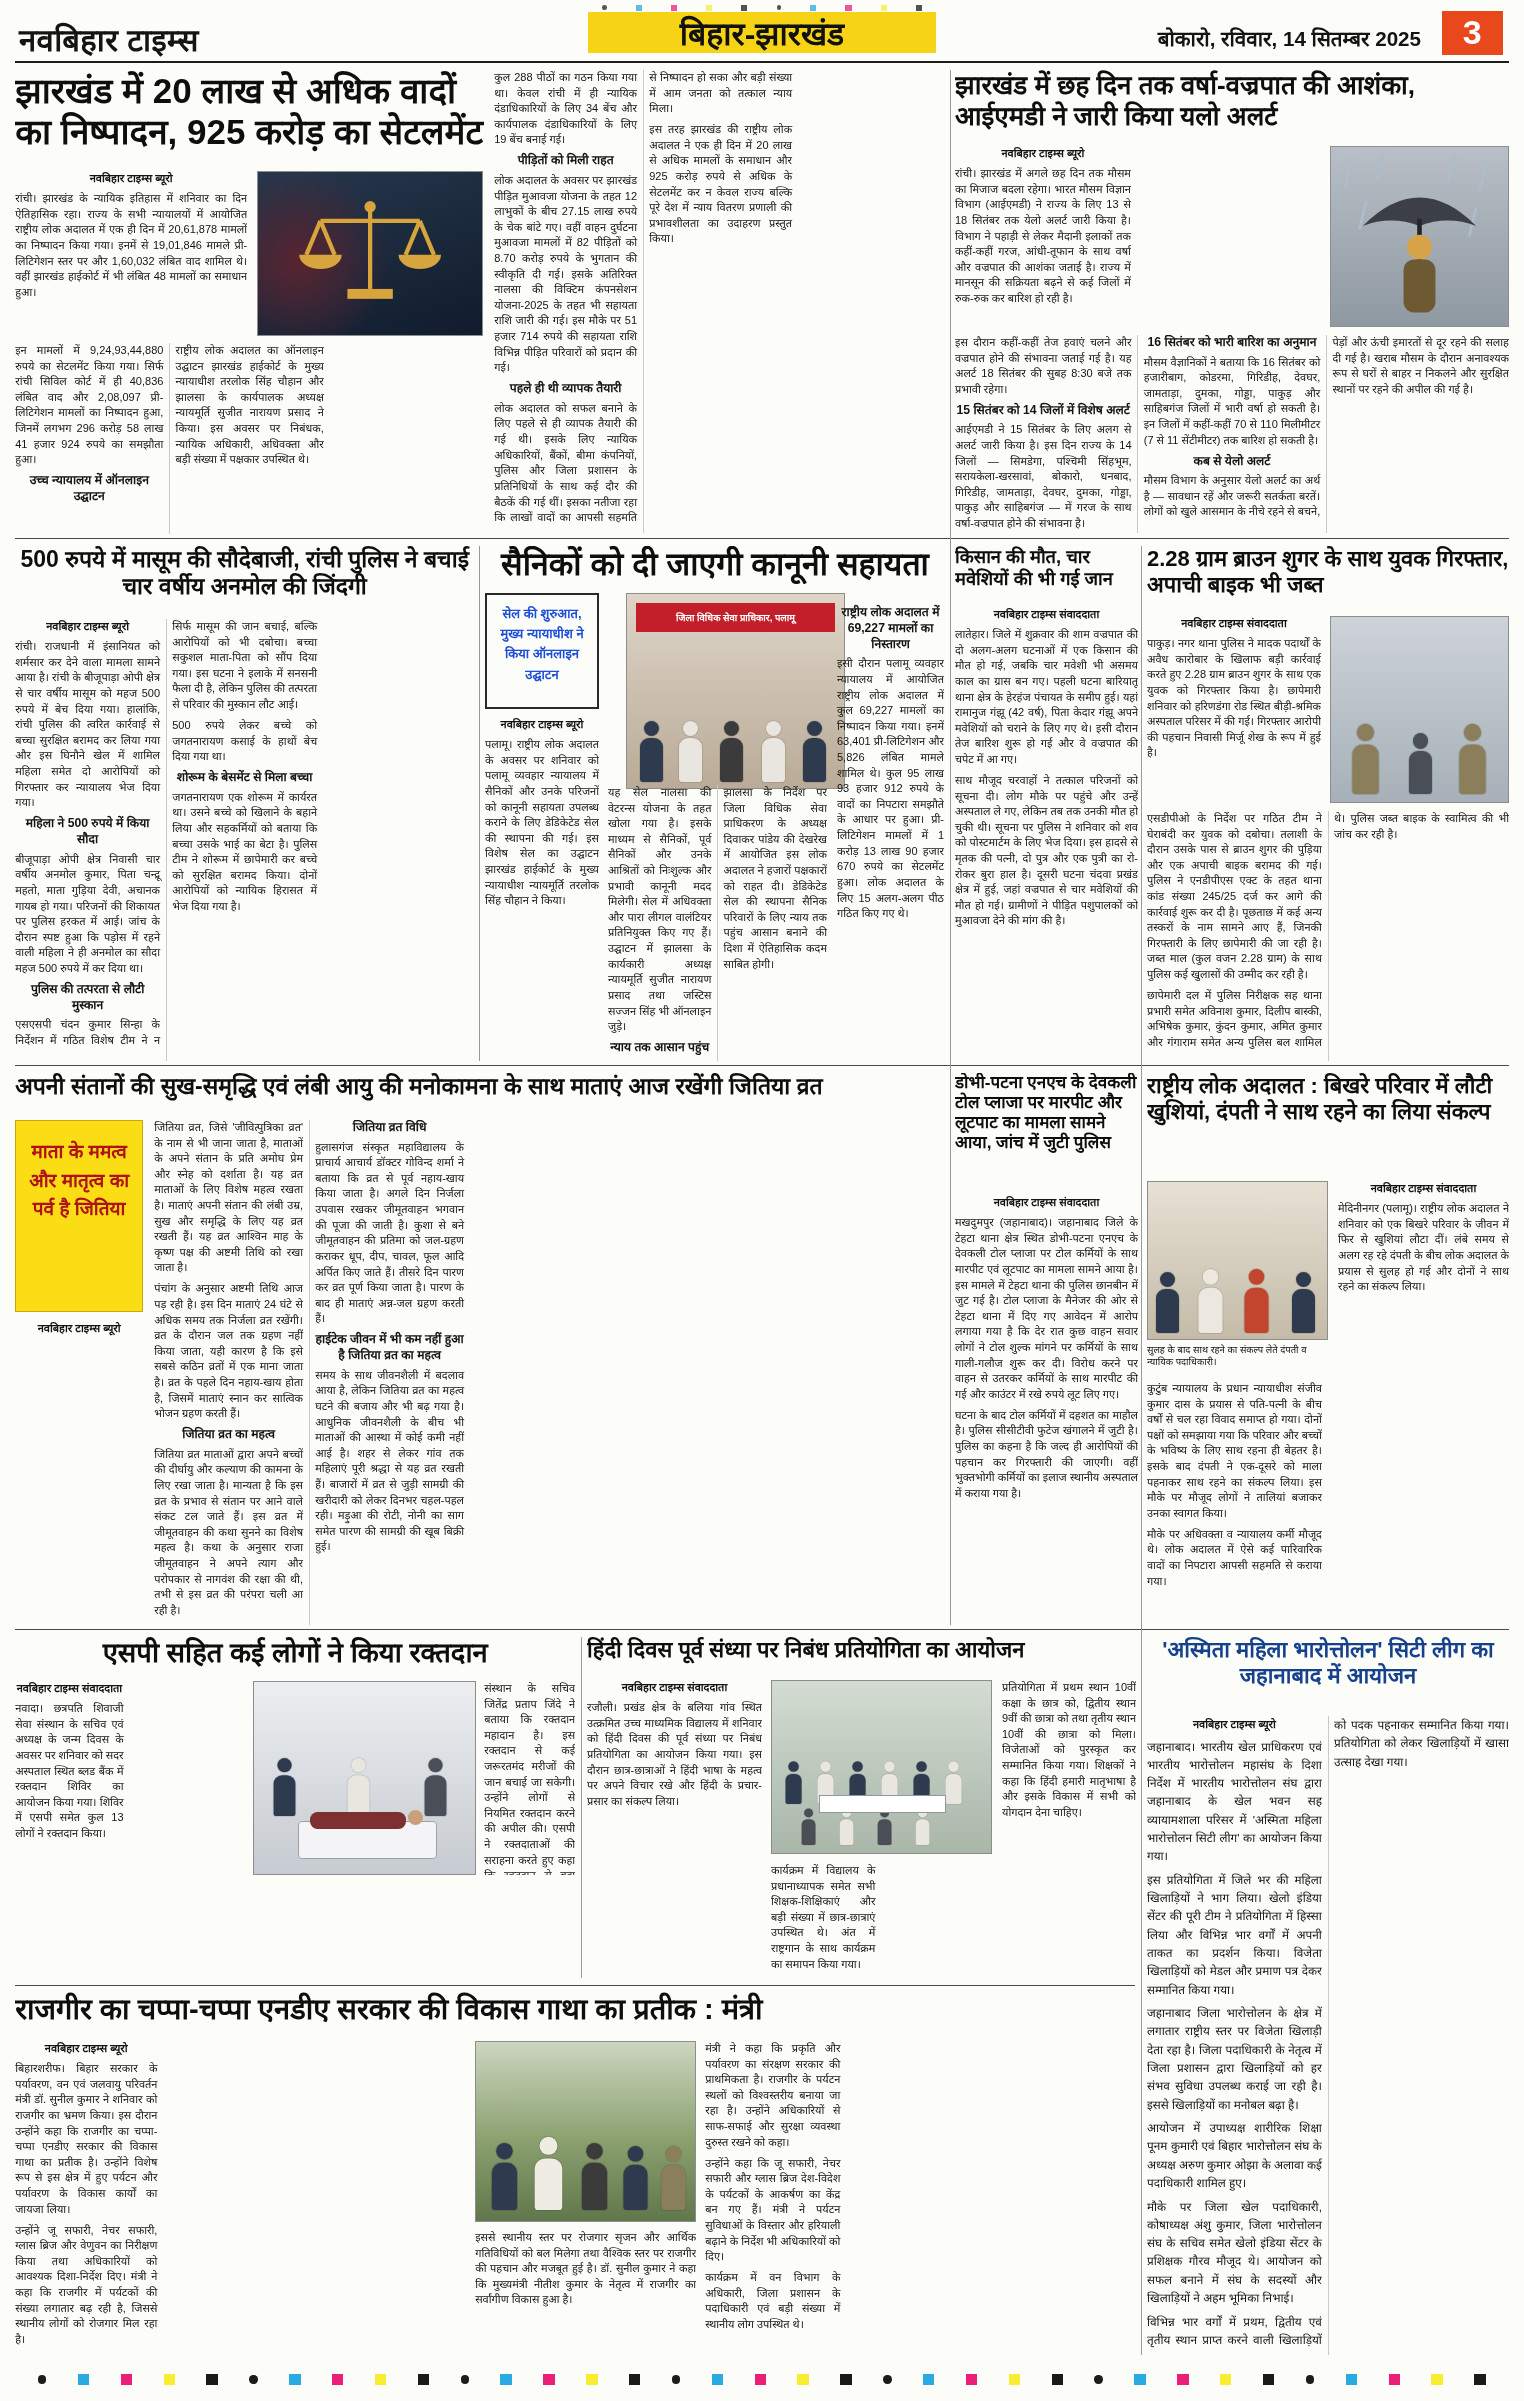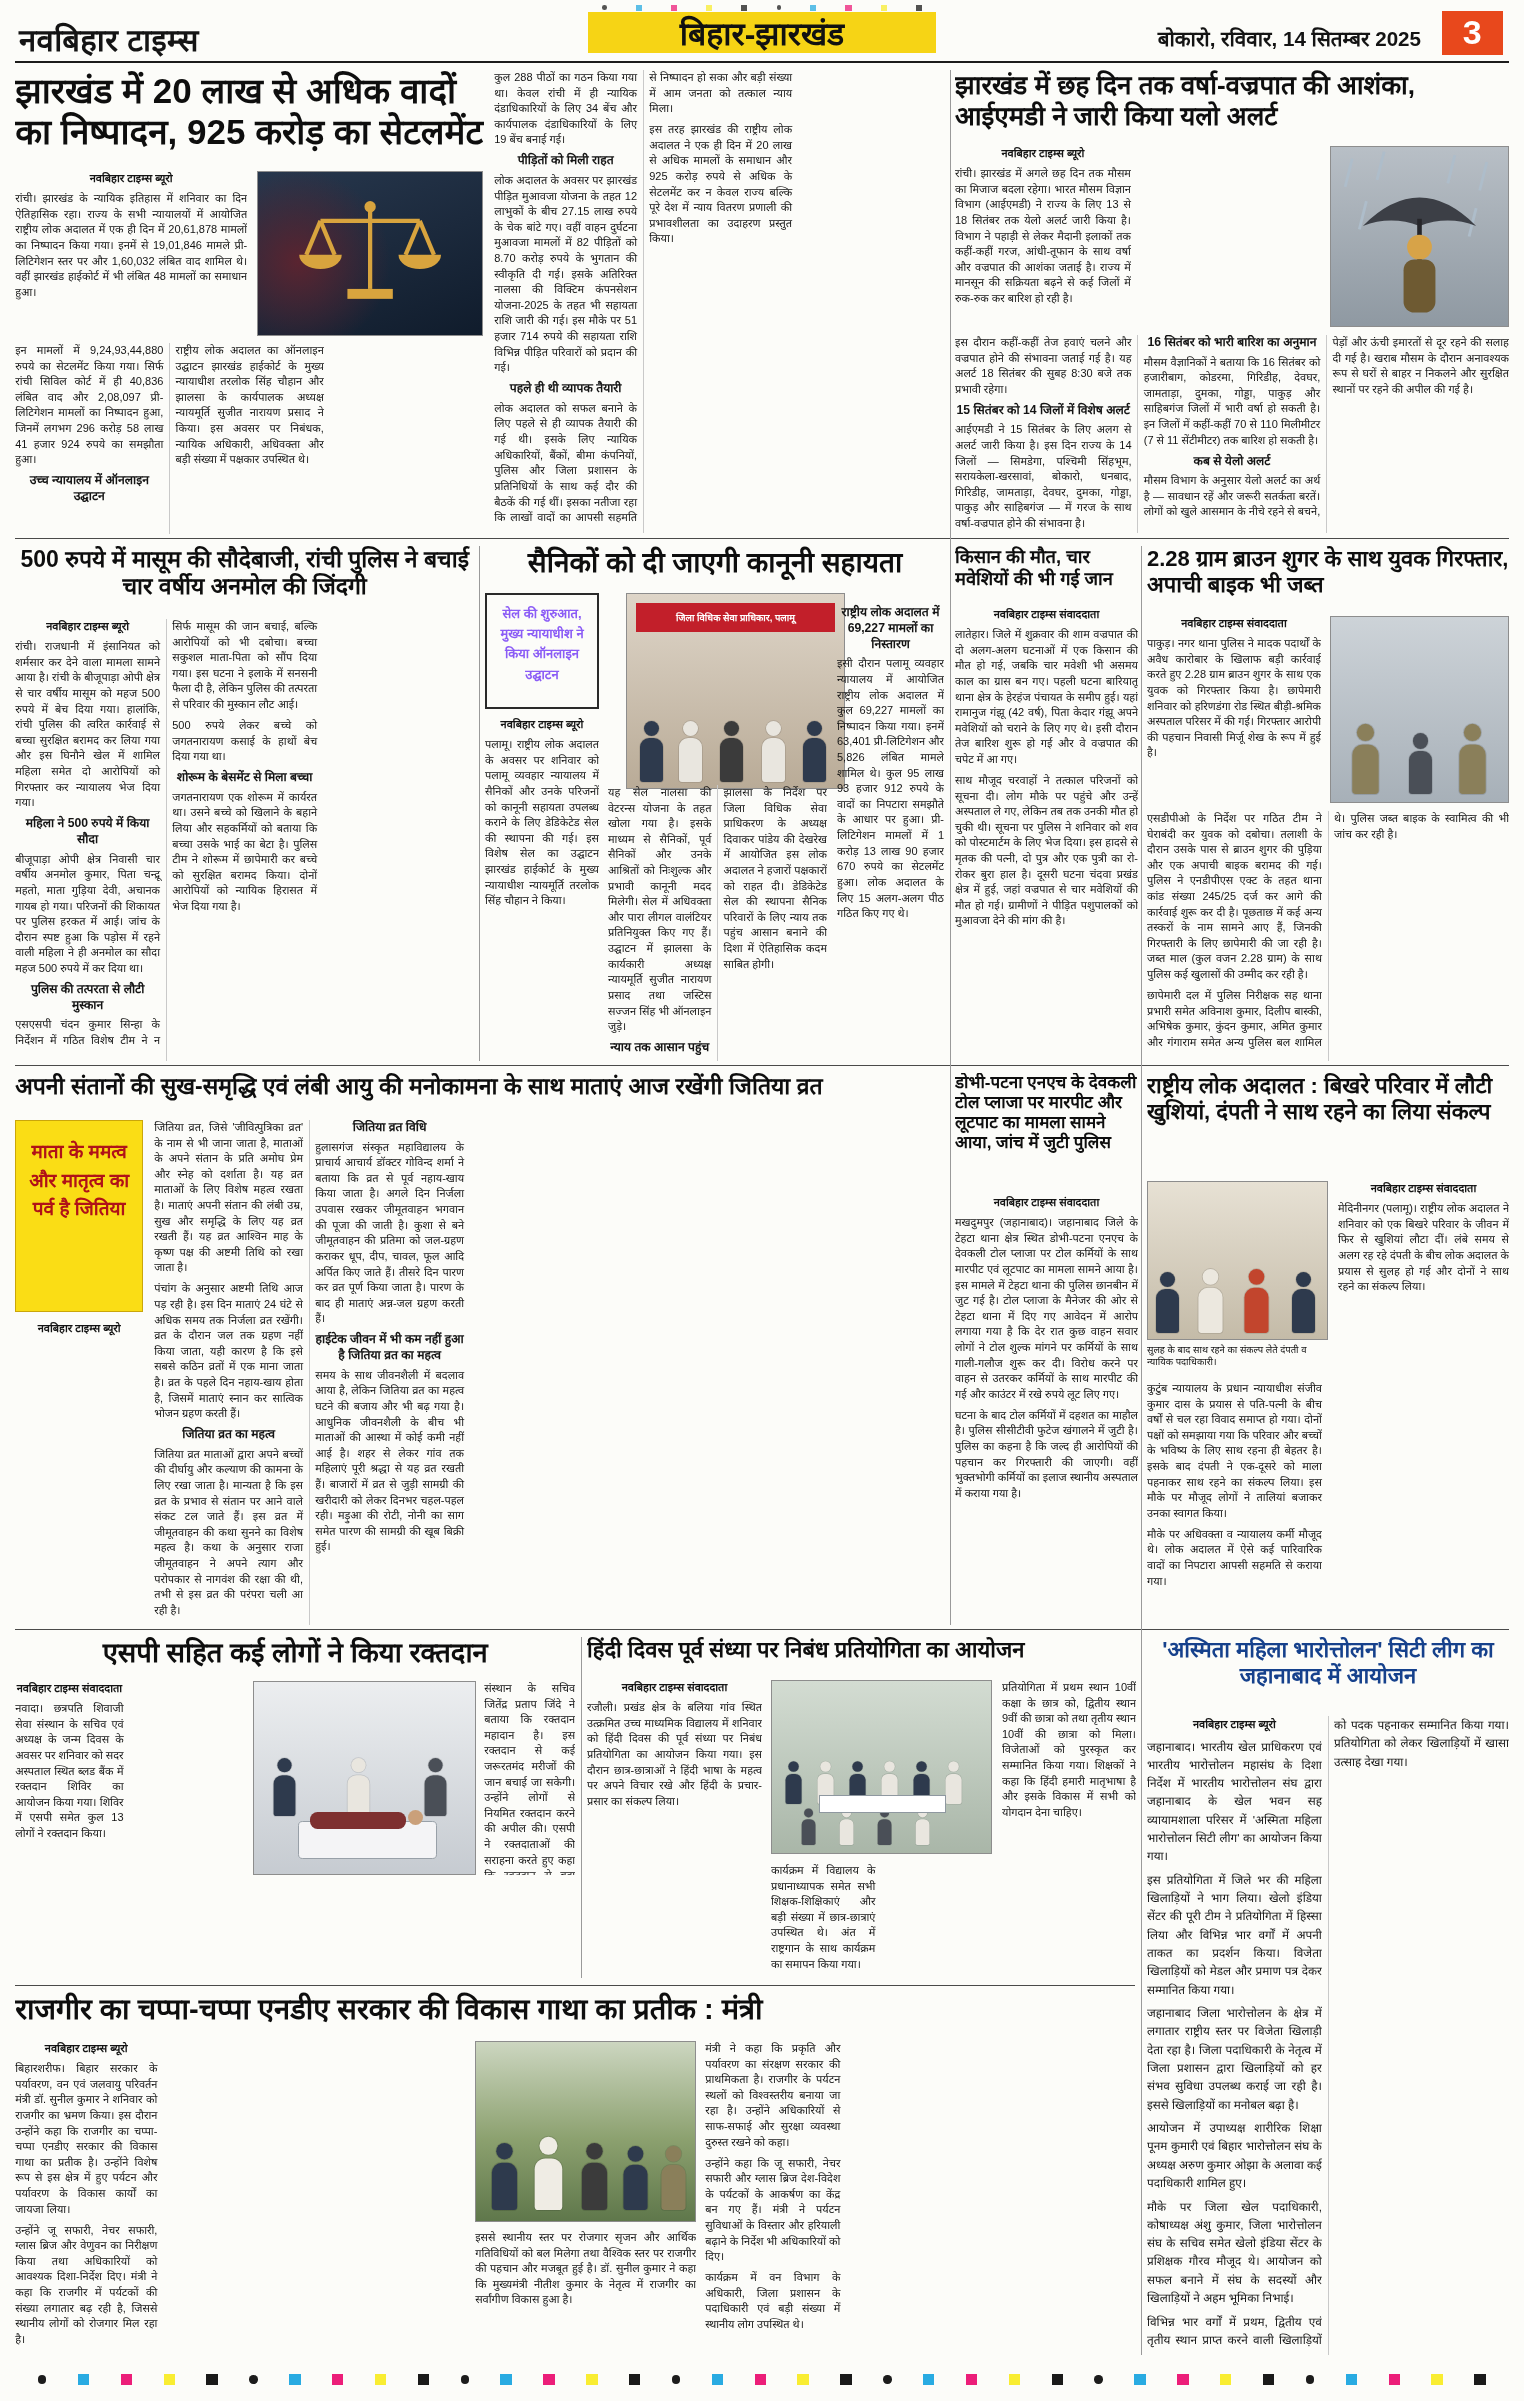--- a/index.html
+++ b/index.html
@@ -17,21 +17,21 @@
   .c2{column-count:2}.c3{column-count:3}.c4{column-count:4}.c5{column-count:5}
   .hrule{position:absolute;background:#4a4a4a;height:1.5px}
   .vrule{position:absolute;background:#9a9a9a;width:0.8px}
   .photo{position:absolute;border:0.8px solid #8d8d8d;overflow:hidden}
   .caption{font-size:9.5px;font-weight:400;line-height:1.3;overflow:hidden}
   .person{position:absolute;width:27.4px;height:61px;transform-origin:bottom center}
   .person::before{content:"";position:absolute;top:0;left:50%;width:15.2px;height:15.2px;margin-left:-7.6px;
                   border-radius:50%;background:var(--c);box-shadow:0 0 0 0.8px rgba(0,0,0,.12)}
   .person::after{content:"";position:absolute;top:17.5px;left:2.3px;right:2.3px;bottom:0;
                  border-radius:9.1px 9.1px 3px 3px;background:var(--c);box-shadow:0 0 0 0.8px rgba(0,0,0,.12)}
-  .kicker{border:2.3px solid #2a2a2a;color:#8b5cf6;font-weight:800;font-size:13px;line-height:1.55;
+  .kicker{border:2.3px solid #2a2a2a;color:#1d4ed8;font-weight:800;font-size:13px;line-height:1.55;
           text-align:center;padding:9.1px 4.6px;overflow:hidden}
   .sidebox{background:#fadd15;border:0.8px solid #caa60a;color:#b01218;font-weight:800;font-size:19px;
            line-height:1.5;text-align:center;padding:17px 7.6px;overflow:hidden}
   .banner-red{position:absolute;background:#c21f2a;color:#fff;font-weight:700;font-size:9.5px;
               display:flex;align-items:center;justify-content:center;text-align:center;line-height:1.2}
   .masthead{font-weight:800;font-size:31px;letter-spacing:0.4px}
   .section-banner{position:absolute;background:#f6d415;display:flex;align-items:center;justify-content:center;
                   font-weight:800;font-size:32px;color:#111}
   .dateline{font-weight:700;font-size:20.6px}
   .pagebox{position:absolute;background:#e8481c;color:#fff;font-weight:800;font-size:34px;
@@ -171,21 +171,21 @@
         <div class="sub">पुलिस की तत्परता से लौटी मुस्कान</div>
         <p>एसएसपी चंदन कुमार सिन्हा के निर्देशन में गठित विशेष टीम ने न सिर्फ मासूम की जान बचाई, बल्कि आरोपियों को भी दबोचा। बच्चा सकुशल माता-पिता को सौंप दिया गया। इस घटना ने इलाके में सनसनी फैला दी है, लेकिन पुलिस की तत्परता से परिवार की मुस्कान लौट आई।</p>
         <p>500 रुपये लेकर बच्चे को जगतनारायण कसाई के हाथों बेच दिया गया था।</p>
         <div class="sub">शोरूम के बेसमेंट से मिला बच्चा</div>
         <p>जगतनारायण एक शोरूम में कार्यरत था। उसने बच्चे को खिलाने के बहाने लिया और सहकर्मियों को बताया कि बच्चा उसके भाई का बेटा है। पुलिस टीम ने शोरूम में छापेमारी कर बच्चे को सुरक्षित बरामद किया। दोनों आरोपियों को न्यायिक हिरासत में भेज दिया गया है।</p>
       </div>
     </div>
   </div>
 
   <div class="article" style="left:485px;top:546px;width:460px;height:515px">
-    <div class="abs headline" style="left:0;top:0;width:460px;height:38px;font-size:28px;text-align:center">सैनिकों को दी जाएगी कानूनी सहायता</div>
+    <div class="abs headline" style="left:0;top:0;width:460px;height:38px;font-size:32px;text-align:center">सैनिकों को दी जाएगी कानूनी सहायता</div>
     <div class="abs kicker" style="left:0;top:47px;width:114px;height:116px">सेल की शुरुआत, मुख्य न्यायाधीश ने किया ऑनलाइन उद्घाटन</div>
     <div class="abs" style="left:0;top:171px;width:114px;height:344px">
       <div class="tx">
         <div class="byline">नवबिहार टाइम्स ब्यूरो</div>
         <p>पलामू। राष्ट्रीय लोक अदालत के अवसर पर शनिवार को पलामू व्यवहार न्यायालय में सैनिकों और उनके परिजनों को कानूनी सहायता उपलब्ध कराने के लिए डेडिकेटेड सेल की स्थापना की गई। इस विशेष सेल का उद्घाटन झारखंड हाईकोर्ट के मुख्य न्यायाधीश न्यायमूर्ति तरलोक सिंह चौहान ने किया।</p>
       </div>
     </div>
     <div class="photo" style="left:141px;top:47px;width:219px;height:196px;background:linear-gradient(180deg,#ded5c8 0%,#b9ab97 100%)">
       <div class="banner-red" style="left:9.1px;right:9.1px;top:9.1px;height:29px">जिला विधिक सेवा प्राधिकार, पलामू</div>
       <span class="person" style="--c:#2e3a4d;left:10.7px;bottom:6.1px"></span>

